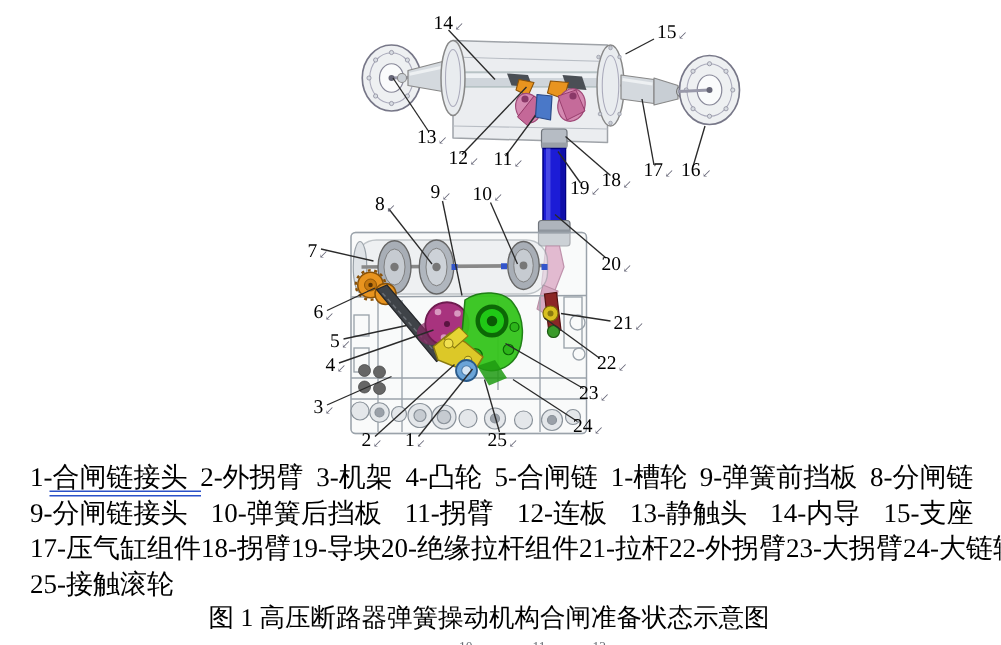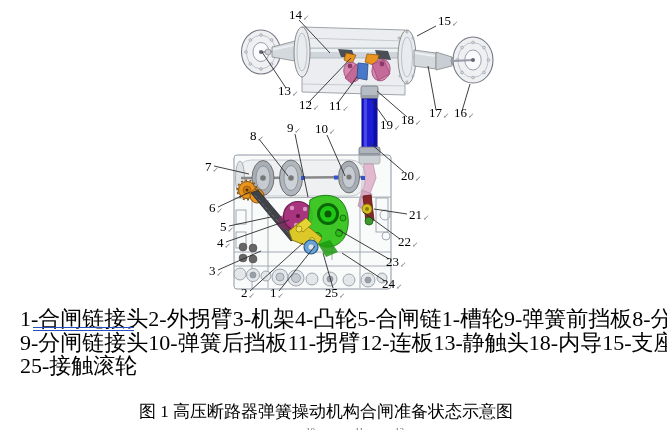--- a/index.html
+++ b/index.html
@@ -2,21 +2,21 @@
 <html><head>
 <meta charset="utf-8">
 <style>
   html,body{margin:0;padding:0;}
   body{width:667px;height:430px;background:#fff;overflow:hidden;
        font-family:"Liberation Serif","DejaVu Serif",serif;}
   .page{position:relative;width:667px;height:430px;background:#fff;}
   #diagram{position:absolute;left:0;top:0;}
   #legend{position:absolute;left:20px;top:307px;width:629px;color:#000;}
   .legend-line{display:flex;justify-content:space-between;
-               font-size:22px;line-height:23.5px;height:23.5px;white-space:nowrap;text-align:center;}
+               font-size:18px;line-height:23.5px;height:23.5px;white-space:nowrap;text-align:center;}
   .legend-line.last{justify-content:flex-start;}
   #underline-mark{position:absolute;left:33px;top:326.5px;width:101px;height:2.5px;
                   border-top:1px solid #2a50c8;border-bottom:1px solid #2a50c8;}
   #caption{position:absolute;left:0;top:401px;width:614px;padding-left:38px;
            box-sizing:border-box;text-align:center;font-size:17px;line-height:22px;color:#000;}
   #frag-row{position:absolute;left:0;top:426px;width:667px;height:4px;overflow:hidden;}
   .frag{position:absolute;top:0;font-size:9px;color:#6a6f76;font-family:"Liberation Serif",serif;}
   svg text{font-family:"Liberation Serif","DejaVu Serif",serif;}
 </style>
 </head>
@@ -305,22 +305,32 @@
         <span>1-槽轮</span>
         <span>9-弹簧前挡板</span>
         <span>8-分闸链</span>
       </div>
       <div class="legend-line">
         <span>9-分闸链接头</span>
         <span>10-弹簧后挡板</span>
         <span>11-拐臂</span>
         <span>12-连板</span>
         <span>13-静触头</span>
-        <span>18-内导</span>
+        <span>14-内导</span>
         <span>15-支座</span>
+      </div>
+      <div class="legend-line">
+        <span>17-压气缸组件</span>
+        <span>18-拐臂</span>
+        <span>19-导块</span>
+        <span>20-绝缘拉杆组件</span>
+        <span>21-拉杆</span>
+        <span>22-外拐臂</span>
+        <span>23-大拐臂</span>
+        <span>24-大链轮</span>
       </div>
       <div class="legend-line last">
         <span>25-接触滚轮</span>
       </div>
     </div>
 <div id="underline-mark" style="border-color: rgb(42, 80, 200);"></div>
 
 <div id="caption">图 1 高压断路器弹簧操动机构合闸准备状态示意图</div>
 
 <div id="frag-row">

